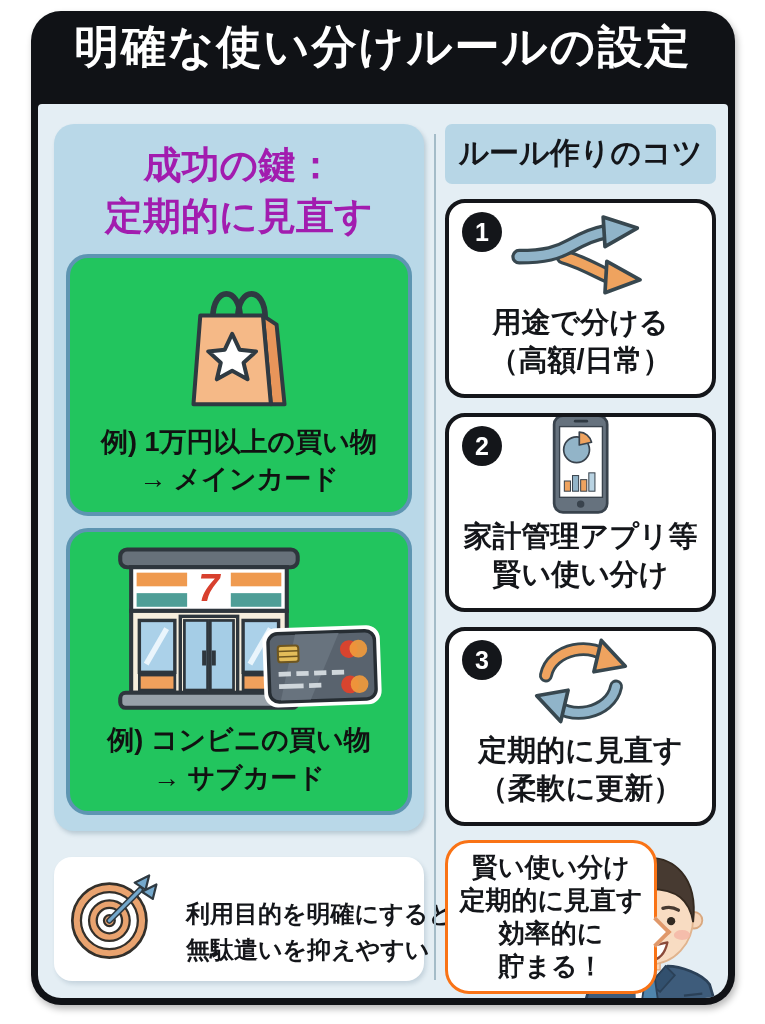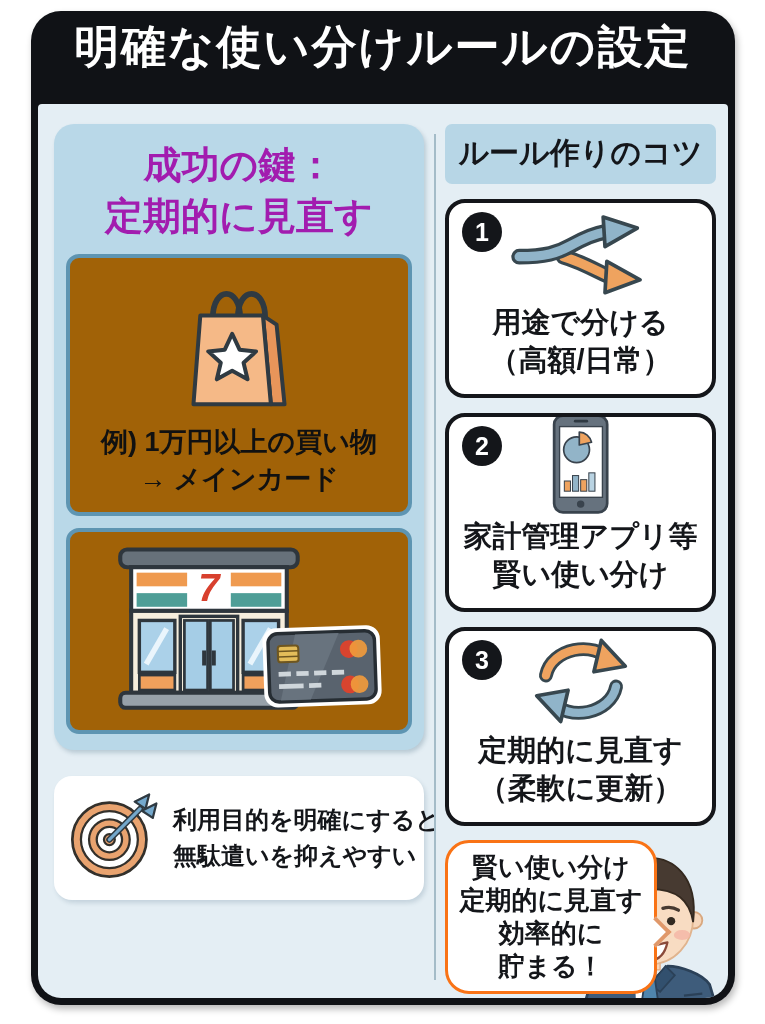--- a/index.html
+++ b/index.html
@@ -17,27 +17,27 @@
 
   
   .left-col { width:370px; margin-left:16px; }
   .divider { width:2px; background:#a4bcc8; margin:30px 9px 18px 10px; }
   .right-col { flex:1; margin-right:12px; position:relative; }
 
   .panel { margin-top:20px; background:#b9d8e8; border-radius:20px; padding:12px 12px 16px;
            box-shadow:2px 3px 4px rgba(85,120,140,.30); }
   .panel-title { text-align:center; font-size:38px; font-weight:900; line-height:1.34; color:#a21caf; margin:4px 0 8px; }
 
-  .example-card { margin-top:12px; background:#a16207; border:4px solid #5e95b2; border-radius:13px;
+  .example-card { margin-top:12px; background:#22c55e; border:4px solid #5e95b2; border-radius:22px;
                   padding:12px 4px 14px; text-align:center; }
   .card-icon { display:flex; justify-content:center; align-items:center; }
   .card-text { font-size:27px; font-weight:900; line-height:1.38; color:#111; margin-top:6px; }
 
   .note-box { margin-top:26px; background:#ffffff; border-radius:18px; padding:13px 8px 13px 12px;
-              display:flex; align-items:center; gap:13px; box-shadow:2px 3px 4px rgba(85,120,140,.22); }
+              display:flex; align-items:flex-end; gap:26px; box-shadow:2px 3px 4px rgba(85,120,140,.22); }
   .note-text { font-size:24px; font-weight:900; line-height:1.5; white-space:nowrap; }
 
   
   .pill { margin-top:20px; background:#b7d6e6; border-radius:7px; text-align:center;
           padding:9px 0 10px; font-size:30px; font-weight:900; }
   .tip-box { margin-top:15px; background:#ffffff; border:4px solid #14161a; border-radius:20px;
              height:199px; position:relative; text-align:center; overflow:hidden; }
   .badge { position:absolute; left:13px; top:9px; width:40px; height:40px; border-radius:50%;
            background:#14161a; color:#fff; font-size:25px; font-weight:900;
            display:flex; align-items:center; justify-content:center; }
@@ -125,20 +125,24 @@
                   <rect x="7" y="28" width="9" height="3.5" fill="#cfd6db"></rect>
                   <rect x="20" y="28" width="9" height="3.5" fill="#cfd6db"></rect>
                   <rect x="33" y="28" width="9" height="3.5" fill="#cfd6db"></rect>
                   <rect x="46" y="28" width="9" height="3.5" fill="#cfd6db"></rect>
                   <rect x="7" y="37" width="18" height="3.5" fill="#cfd6db"></rect>
                   <rect x="29" y="37" width="9" height="3.5" fill="#cfd6db"></rect>
                   <circle cx="59" cy="39" r="6.5" fill="#d8442f"></circle>
                   <circle cx="66" cy="39" r="6.5" fill="#f09a3c" fill-opacity=".92"></circle>
                 </g>
               </svg>
+            </div>
+            <div class="card-text">
+              <div>例) コンビニの買い物</div>
+              <div>→ サブカード</div>
             </div>
           </div>
         </div>
 
         <div class="note-box">
           <div>
             <svg width="94" height="94" viewBox="0 0 104 104">
               <circle cx="48" cy="56" r="41" fill="#e9a36f" stroke="#33302b" stroke-width="3"></circle>
               <circle cx="48" cy="56" r="31.5" fill="#ffffff" stroke="#33302b" stroke-width="2.5"></circle>
               <circle cx="48" cy="56" r="22.5" fill="#e9a36f" stroke="#33302b" stroke-width="2.5"></circle>

